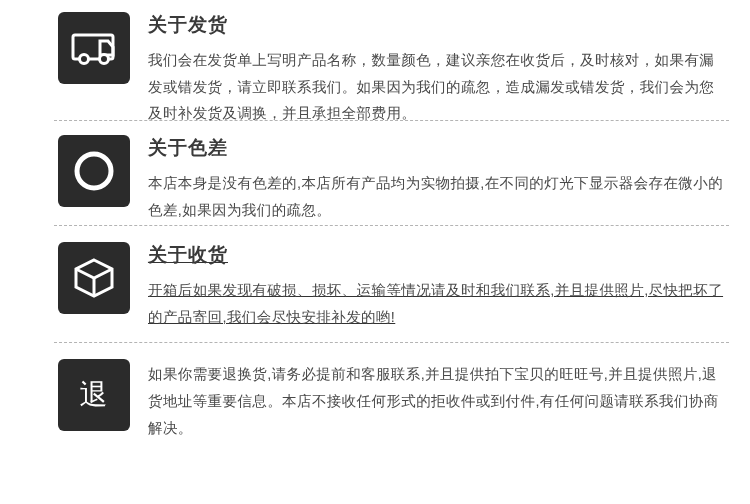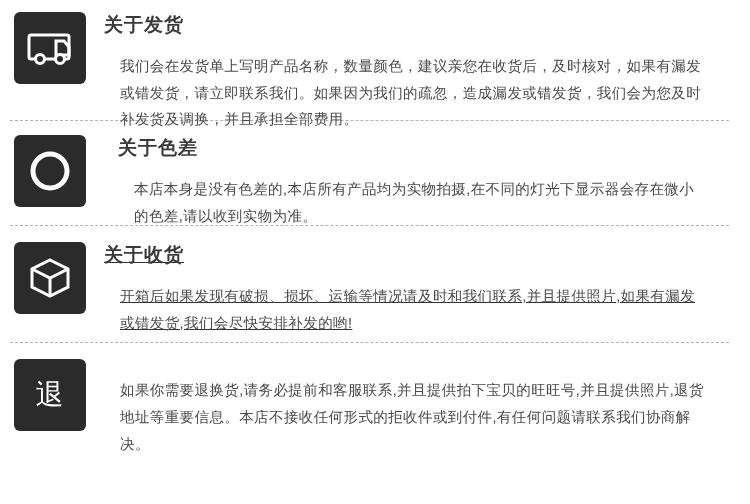--- a/index.html
+++ b/index.html
@@ -12,30 +12,31 @@
     height: 504px;
     font-family: "Liberation Sans", sans-serif;
     color: #333333;
     overflow: hidden;
   }
   .page {
     width: 739px;
     height: 504px;
     position: relative;
     box-sizing: border-box;
+    padding-left: 44px;
   }
   .section {
     display: flex;
     align-items: flex-start;
     padding: 0 14px 0 14px;
     box-sizing: border-box;
     position: relative;
   }
   .section.s0 { height: 120px; padding-top: 12px; }
-  .section.s1 { height: 104px; padding-top: 14px; gap: 14px; }
+  .section.s1 { height: 104px; padding-top: 14px; }
   .section.s2 { height: 116px; padding-top: 16px; text-decoration: underline; }
   .section.s3 { height: 128px; padding-top: 16px; }
 
   .divider {
     border: none;
     border-top: 1px dashed #b4b4b4;
     margin: 0 10px;
     height: 0;
   }
 
@@ -70,21 +71,21 @@
     font-weight: bold;
     color: #3a3a3a;
     line-height: 1.2;
     margin: 0 0 10px 0;
     letter-spacing: 1px;
   }
   .body-text {
     font-size: 14.5px;
     line-height: 1.85;
     color: #4a4a4a;
-    margin: 16px;
+    margin: 0;
     letter-spacing: 0.4px;
     max-width: 612px;
   }
 </style>
 </head>
 <body>
 
 <div class="page">
 
   <div class="section s0">
@@ -105,37 +106,37 @@
   <hr class="divider">
 
   <div class="section s1">
     <div class="icon-box">
       <svg width="44" height="44" viewBox="0 0 44 44" aria-hidden="true">
         <circle cx="22" cy="22" r="17" stroke="#ffffff" stroke-width="5" fill="none"></circle>
       </svg>
     </div>
     <div class="content">
       <div class="title">关于色差</div>
-      <p class="body-text">本店本身是没有色差的,本店所有产品均为实物拍摄,在不同的灯光下显示器会存在微小的色差,请以收到实物为准。</p>
+      <p class="body-text">本店本身是没有色差的,本店所有产品均为实物拍摄,在不同的灯光下显示器会存在微小的色差,如果因为我们的疏忽。</p>
     </div>
   </div>
 
   <hr class="divider">
 
   <div class="section s2">
     <div class="icon-box">
       <svg width="44" height="44" viewBox="0 0 44 44" fill="none" aria-hidden="true">
         <path d="M22 4 L40 13 V31 L22 40 L4 31 V13 Z" stroke="#ffffff" stroke-width="3" fill="none"></path>
         <path d="M4 13 L22 22 L40 13" stroke="#ffffff" stroke-width="3"></path>
         <path d="M22 22 V40" stroke="#ffffff" stroke-width="3"></path>
       </svg>
     </div>
     <div class="content">
       <div class="title">关于收货</div>
-      <p class="body-text">开箱后如果发现有破损、损坏、运输等情况请及时和我们联系,并且提供照片,如果有漏发或错发货,我们会尽快安排补发的哟!</p>
+      <p class="body-text">开箱后如果发现有破损、损坏、运输等情况请及时和我们联系,并且提供照片,尽快把坏了的产品寄回,我们会尽快安排补发的哟!</p>
     </div>
   </div>
 
   <hr class="divider">
 
   <div class="section s3">
     <div class="icon-box">
       <span class="icon-text">退</span>
     </div>
     <div class="content">

